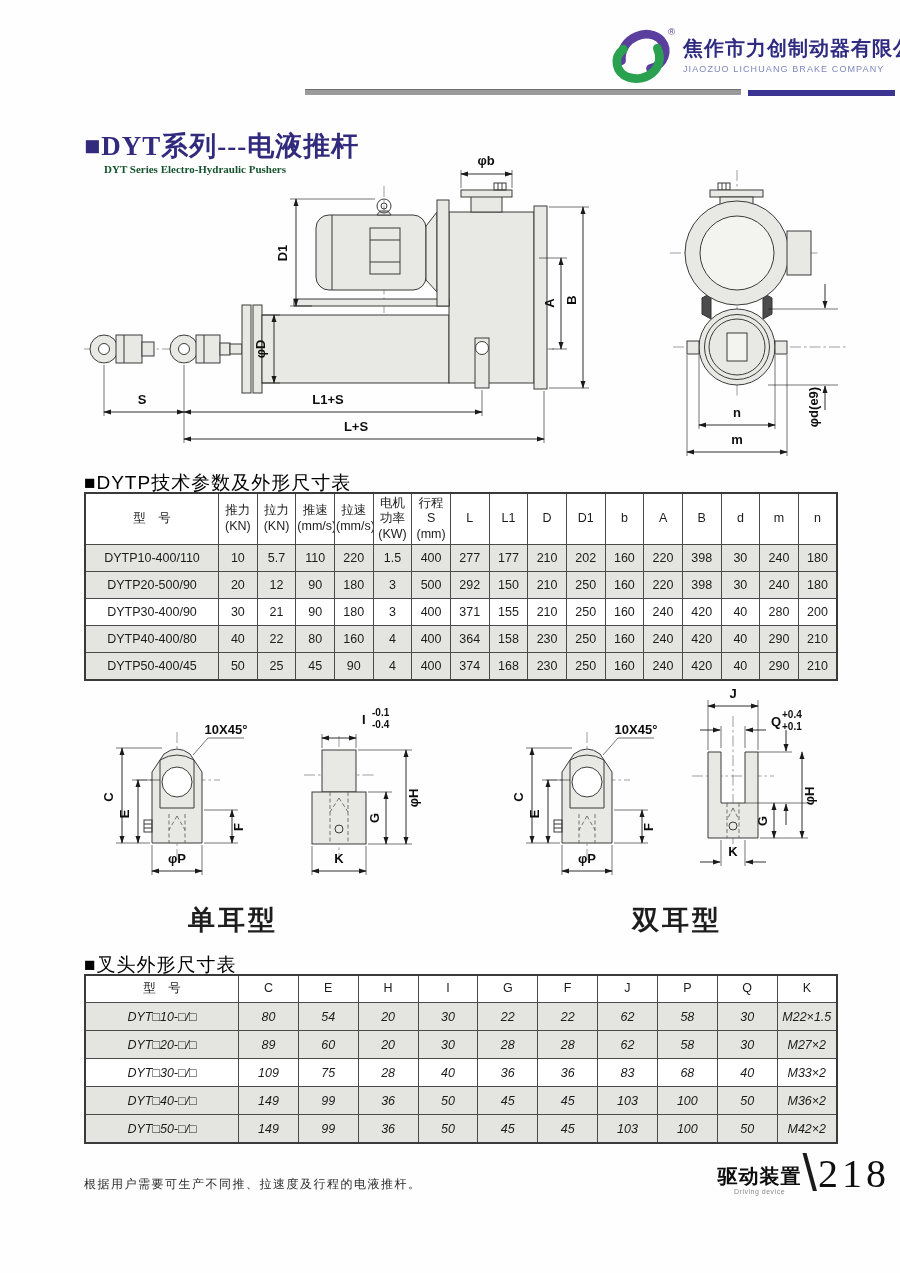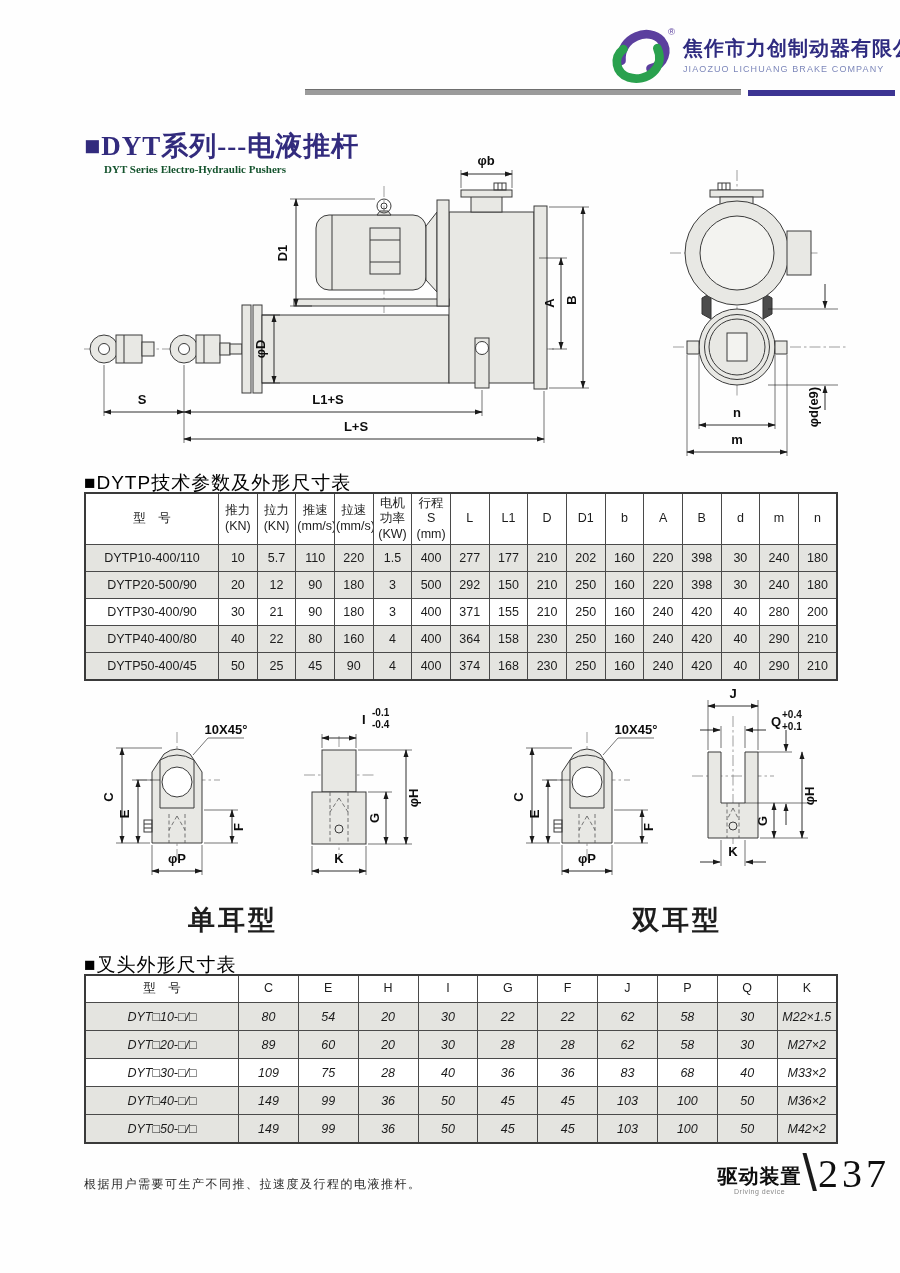--- a/index.html
+++ b/index.html
@@ -562,16 +562,16 @@
       </tbody>
   </table>
 
   <div class="note">根据用户需要可生产不同推、拉速度及行程的电液推杆。</div>
   <div class="pgfoot">
     <div class="sect">
       <div class="sect-cn">驱动装置</div>
       <div class="sect-en">Driving device</div>
     </div>
     <div class="slash">\</div>
-    <div class="pgnum">237</div>
+    <div class="pgnum">218</div>
   </div>
 
 </div>
 
 </body></html>

